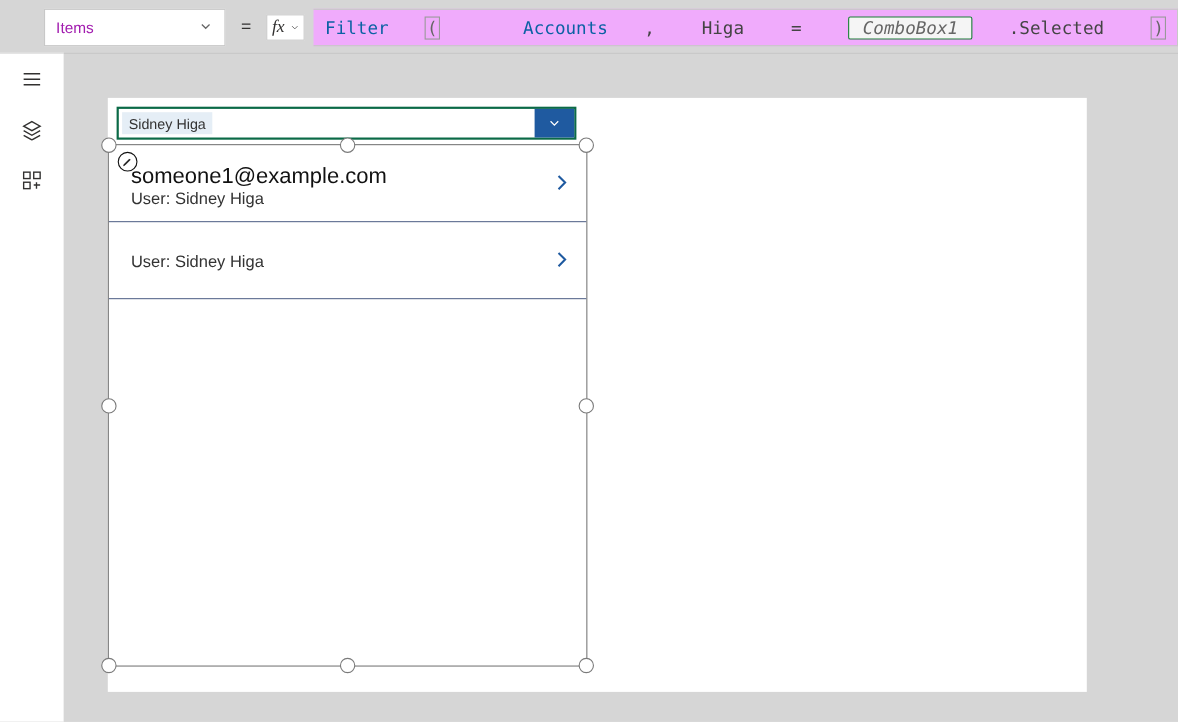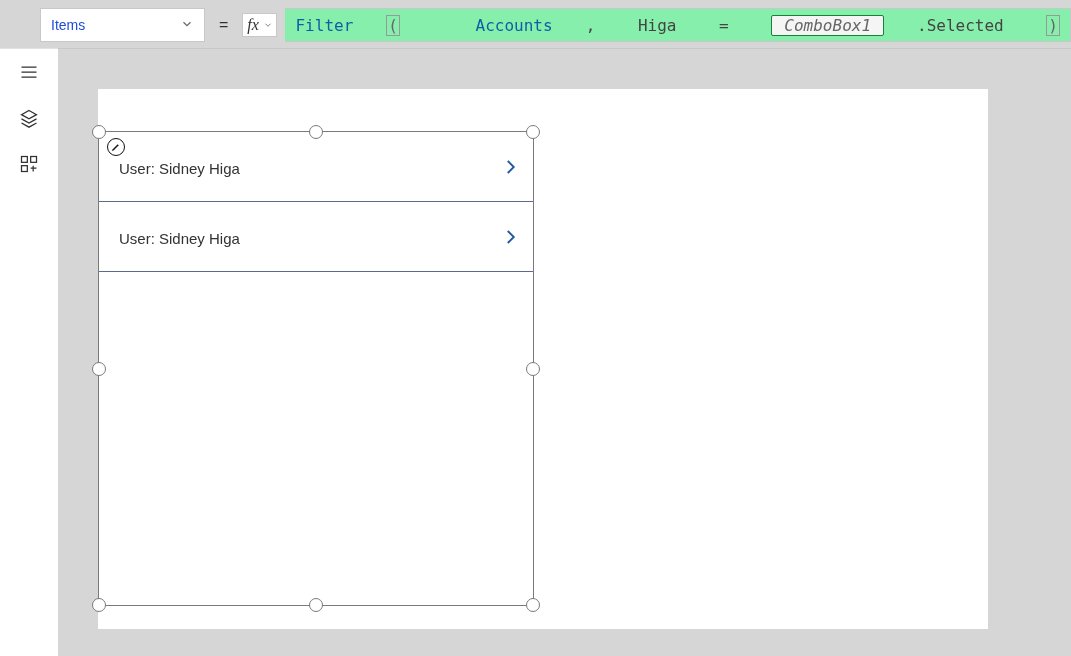--- a/index.html
+++ b/index.html
@@ -8,31 +8,31 @@
   
   .formula-row {
     position: absolute; top: 6px; left: 0; right: 0; height: 38px;
     display: flex; align-items: center; gap: 8px; padding-left: 40px; background: transparent;
   }
   .property-select {
     width: 230px; height: 34px; background: #fff; border: 1px solid #c8c8c8;
     display: flex; align-items: center; justify-content: space-between;
     padding: 0 10px; cursor: pointer;
   }
-  .property-select span { color: #1d4ed8; font-size: 14px; }
+  .property-select span { color: #a21caf; font-size: 14px; }
   .prop-chevron svg { width: 14px; height: 14px; stroke: #666; }
   .equals { color: #323130; font-size: 16px; padding: 0 6px; }
   .fx-box {
     width: 50px; height: 24px; background: #fff; border: 1px solid #c8c8c8;
     display: flex; align-items: center; justify-content: center; gap: 4px; cursor: pointer;
   }
   .fx-box .fx { font-style: italic; font-family: "Times New Roman", serif; font-size: 16px; color: #323130; }
   .fx-box svg { width: 10px; height: 10px; stroke: #666; }
   .formula-input {
-    flex: 1; height: 34px; background: #86efac; border: 1px solid #c8c8c8; border-left: none;
+    flex: 1; height: 34px; background: #f0abfc; border: 1px solid #c8c8c8; border-left: none;
     padding: 0 10px; display: flex; align-items: center; font-family: Consolas, monospace;
     font-size: 16px; color: #333; white-space: pre; gap: 33px;
   }
   .tok-func { color: #0b61a4; }
   .tok-paren { color: #666; }
   .tok-ident { color: #0b61a4; }
   .tok-plain { color: #444; }
   .tok-hl {
     background: #f5f5f5; color: #666; font-style: italic;
     border: 1px solid #1a7f37; border-radius: 2px; padding: 0 12px;
@@ -142,29 +142,39 @@
         <rect x="14" y="3" width="7" height="7"></rect>
         <rect x="3" y="14" width="7" height="7"></rect>
         <path d="M17 14v7M14 17h7"></path>
       </svg>
   </div>
 </div>
 
 <div class="canvas-bg">
   <div class="canvas">
 
+    <div class="combo">
+      <span class="combo-tag">Sidney Higa</span>
+      <span class="combo-spacer"></span>
+      <span class="combo-btn">
+        <svg viewBox="0 0 24 24">
+            <path d="M6 9l6 6 6-6"></path>
+          </svg>
+      </span>
+    </div>
 
     <div class="gallery">
       <div class="gallery-item">
         <span class="edit-badge">
           <svg viewBox="0 0 24 24">
               <path d="M3 21l3-1 12-12-2-2L4 18l-1 3z"></path>
             </svg>
         </span>
         <div class="texts">
+          <div class="title">someone1@example.com</div>
           <div class="subtitle">User: Sidney Higa</div>
         </div>
         <span class="chev">
           <svg viewBox="0 0 24 24">
               <path d="M9 4l8 8-8 8"></path>
             </svg>
         </span>
       </div>
       <div class="gallery-item">
         <div class="texts">

